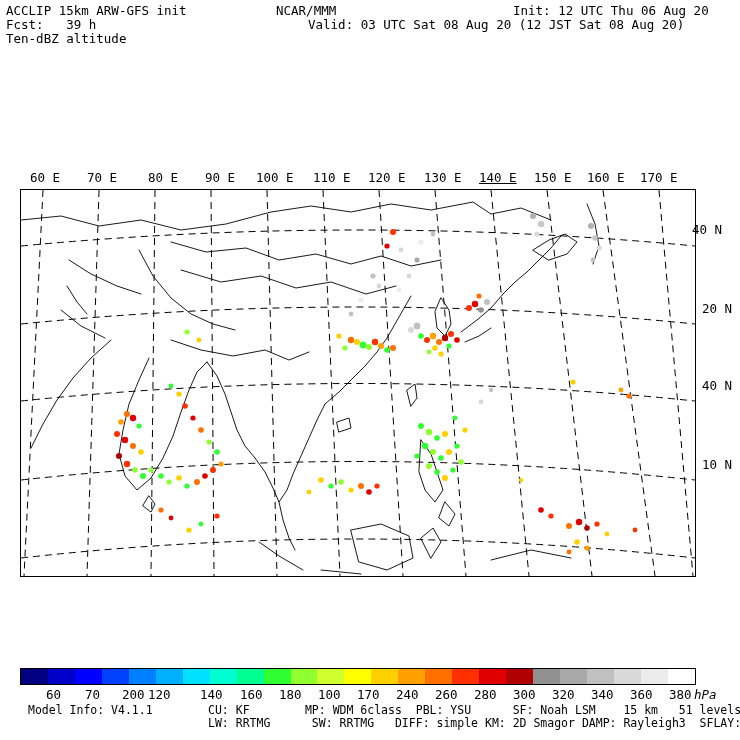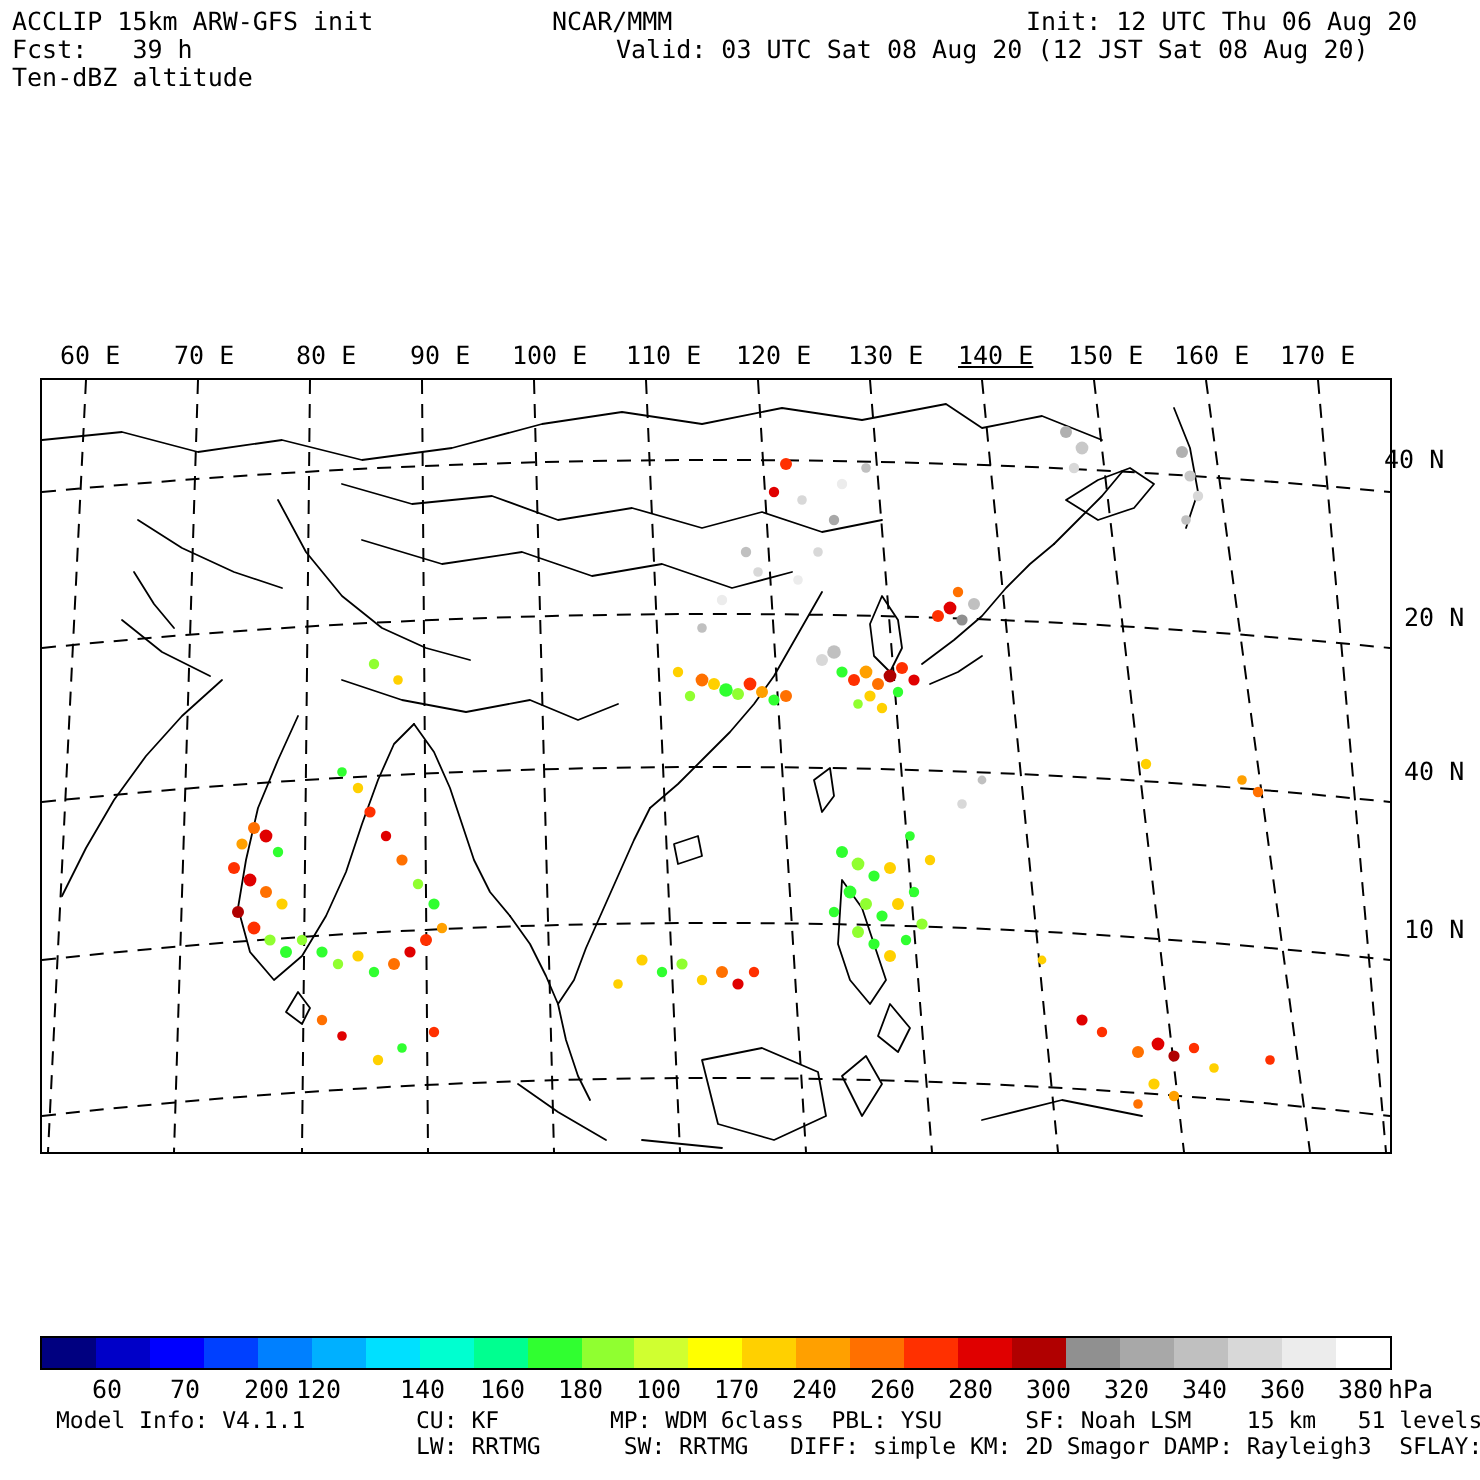--- a/index.html
+++ b/index.html
@@ -28,21 +28,21 @@
   }
   #map-svg{position:absolute;left:0;top:0;}
 
   
   .lon-label,.lat-label{position:absolute;white-space:pre;font-size:12.5px;}
   
   #colorbar{position:absolute;left:20px;top:668px;width:676px;height:17px;
     border:1px solid #000;box-sizing:border-box;display:flex;}
   #colorbar div{flex:1 1 auto;height:100%;}
   .cb-tick{position:absolute;top:687px;font-size:12.5px;white-space:pre;}
-  #cb-unit{position:absolute;left:694px;top:687px;font-size:12.5px;}
+  #cb-unit{position:absolute;left:694px;top:687px;font-size:12.5px;font-style:italic;}
   .foot{position:absolute;white-space:pre;font-size:11.5px;line-height:13px;}
   #foot1{left:28px;top:704px;}
   #foot2{left:28px;top:717px;}
 </style>
 </head>
 <body>
 
 <div class="hdr" id="hdr-left">ACCLIP 15km ARW-GFS init</div>
 <div class="hdr" id="hdr-fcst">Fcst:   39 h</div>
 <div class="hdr" id="hdr-sub">Ten-dBZ altitude</div>

